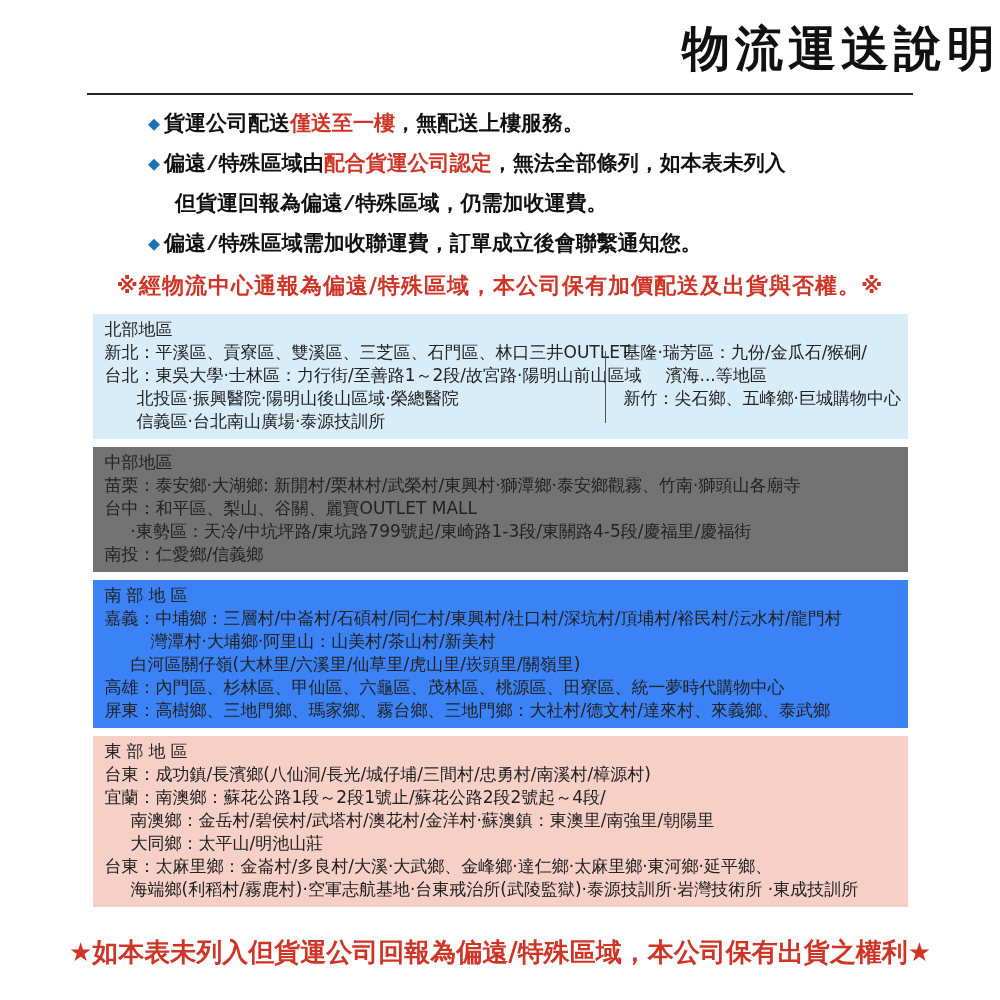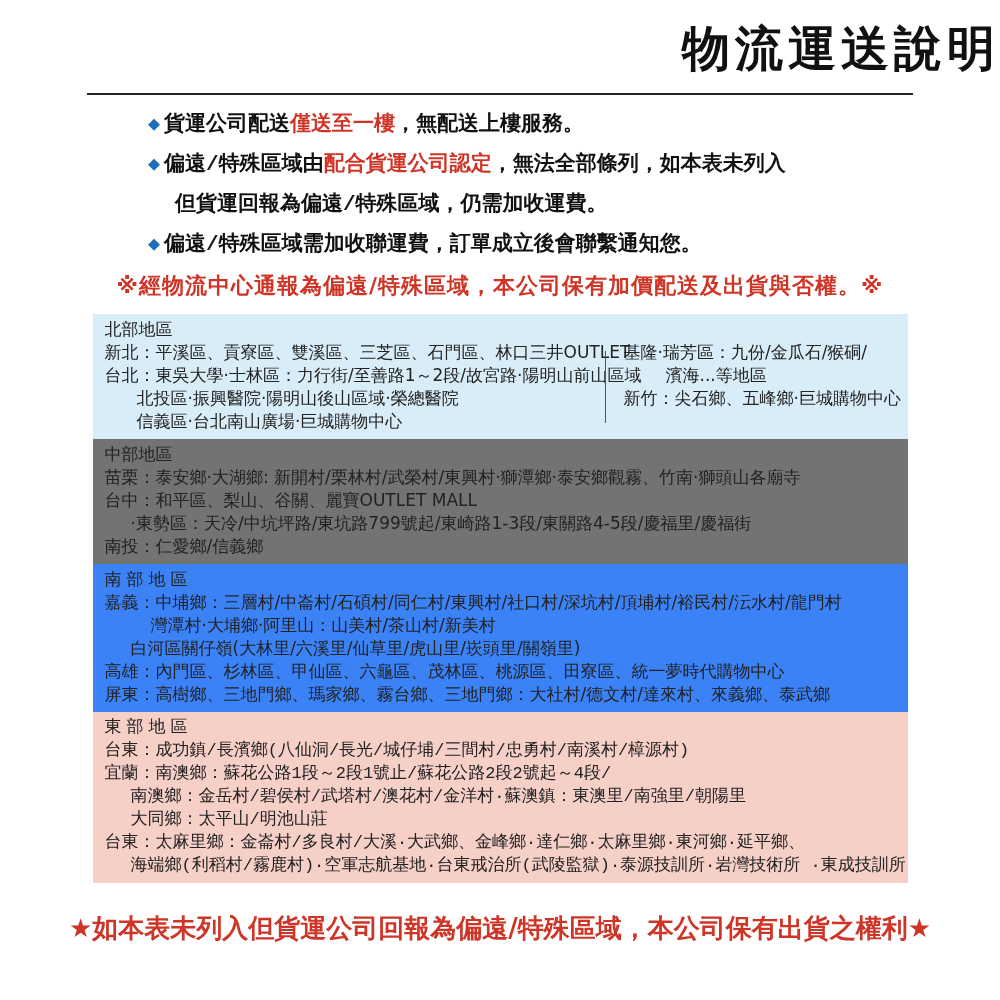--- a/index.html
+++ b/index.html
@@ -30,21 +30,21 @@
   .warning{
     margin-top:6px;text-align:center;
     font-size:22px;font-weight:bold;color:var(--red);letter-spacing:1px;
     white-space:nowrap;
   }
 
   .sections{width:815px;margin:13px auto 0;}
   .section{
     padding:4px 12px 6px 12px;
     font-size:17px;line-height:23px;color:#222;
-    margin-bottom:0;
+    margin-bottom:8px;
   }
   .section-title{font-weight:normal;}
   .spaced{letter-spacing:5px;}
   .line{white-space:nowrap;}
 
   .north-body{display:flex;align-items:stretch;}
   .north-left{width:500px;flex:none;}
   .north-divider{width:0;border-left:1.5px solid #555;height:72px;align-self:center;flex:none;}
   .north-right{padding-left:18px;flex:1;}
 
@@ -88,21 +88,21 @@
 
   <div class="sections">
 
     <div class="section" style="background-color: rgb(217, 237, 248);">
       <div class="section-title line">北部地區</div>
       <div class="north-body">
         <div class="north-left">
           <div class="line">新北：平溪區、貢寮區、雙溪區、三芝區、石門區、林口三井OUTLET</div>
           <div class="line">台北：東吳大學·士林區：力行街/至善路1～2段/故宮路·陽明山前山區域</div>
           <div class="line ind-b">北投區·振興醫院·陽明山後山區域·榮總醫院</div>
-          <div class="line ind-b">信義區·台北南山廣場·巨城購物中心</div>
+          <div class="line ind-b">信義區·台北南山廣場·泰源技訓所</div>
         </div>
         <div class="north-divider"></div>
         <div class="north-right">
           <div class="line">基隆·瑞芳區：九份/金瓜石/猴硐/</div>
           <div class="line ind-c">濱海...等地區</div>
           <div class="line">新竹：尖石鄉、五峰鄉·巨城購物中心</div>
         </div>
       </div>
     </div>
 
@@ -116,21 +116,21 @@
 
     <div class="section" style="background-color: #3b82f6;">
       <div class="section-title line spaced">南部地區</div>
       <div class="line">嘉義：中埔鄉：三層村/中崙村/石碩村/同仁村/東興村/社口村/深坑村/頂埔村/裕民村/沄水村/龍門村</div>
       <div class="line ind-d">灣潭村·大埔鄉·阿里山：山美村/茶山村/新美村</div>
       <div class="line ind-a">白河區關仔嶺(大林里/六溪里/仙草里/虎山里/崁頭里/關嶺里)</div>
       <div class="line">高雄：內門區、杉林區、甲仙區、六龜區、茂林區、桃源區、田寮區、統一夢時代購物中心</div>
       <div class="line">屏東：高樹鄉、三地門鄉、瑪家鄉、霧台鄉、三地門鄉：大社村/德文村/達來村、來義鄉、泰武鄉</div>
     </div>
 
-    <div class="section" style="background-color: rgb(246, 207, 199); font-family: Liberation Mono, monospace;">
+    <div class="section" style="background-color: rgb(246, 207, 199);">
       <div class="section-title line spaced">東部地區</div>
       <div class="line">台東：成功鎮/長濱鄉(八仙洞/長光/城仔埔/三間村/忠勇村/南溪村/樟源村)</div>
       <div class="line">宜蘭：南澳鄉：蘇花公路1段～2段1號止/蘇花公路2段2號起～4段/</div>
       <div class="line ind-a">南澳鄉：金岳村/碧侯村/武塔村/澳花村/金洋村·蘇澳鎮：東澳里/南強里/朝陽里</div>
       <div class="line ind-a">大同鄉：太平山/明池山莊</div>
       <div class="line">台東：太麻里鄉：金崙村/多良村/大溪·大武鄉、金峰鄉·達仁鄉·太麻里鄉·東河鄉·延平鄉、</div>
       <div class="line ind-a">海端鄉(利稻村/霧鹿村)·空軍志航基地·台東戒治所(武陵監獄)·泰源技訓所·岩灣技術所 ·東成技訓所</div>
     </div>
 
   </div>

